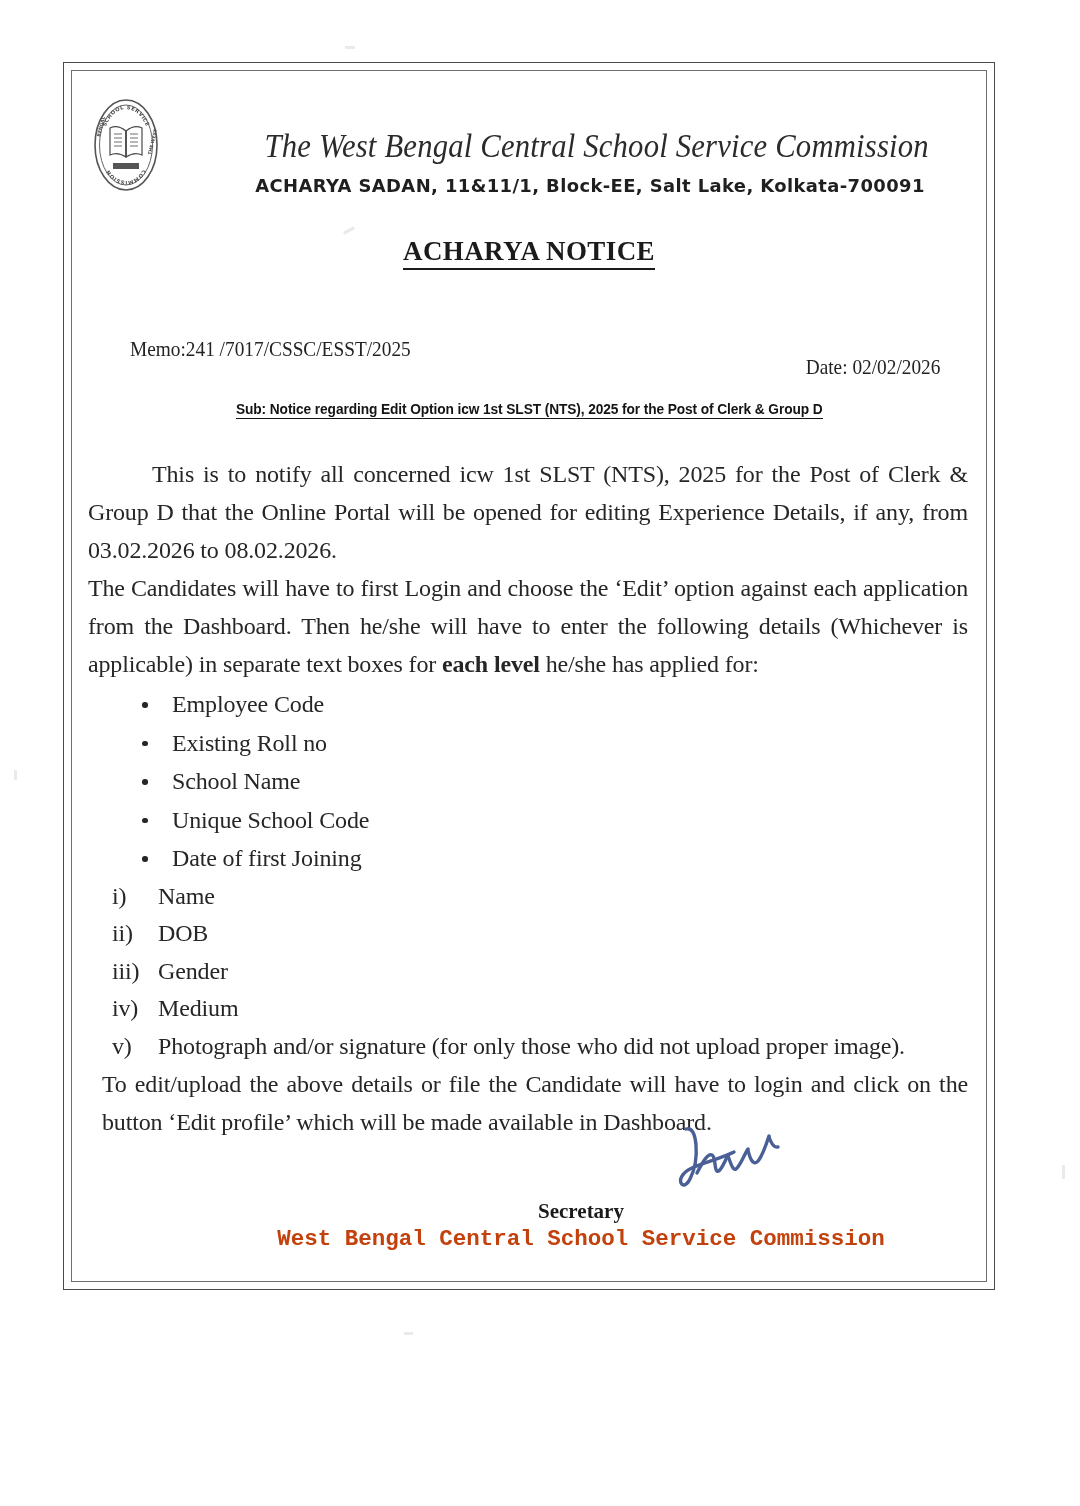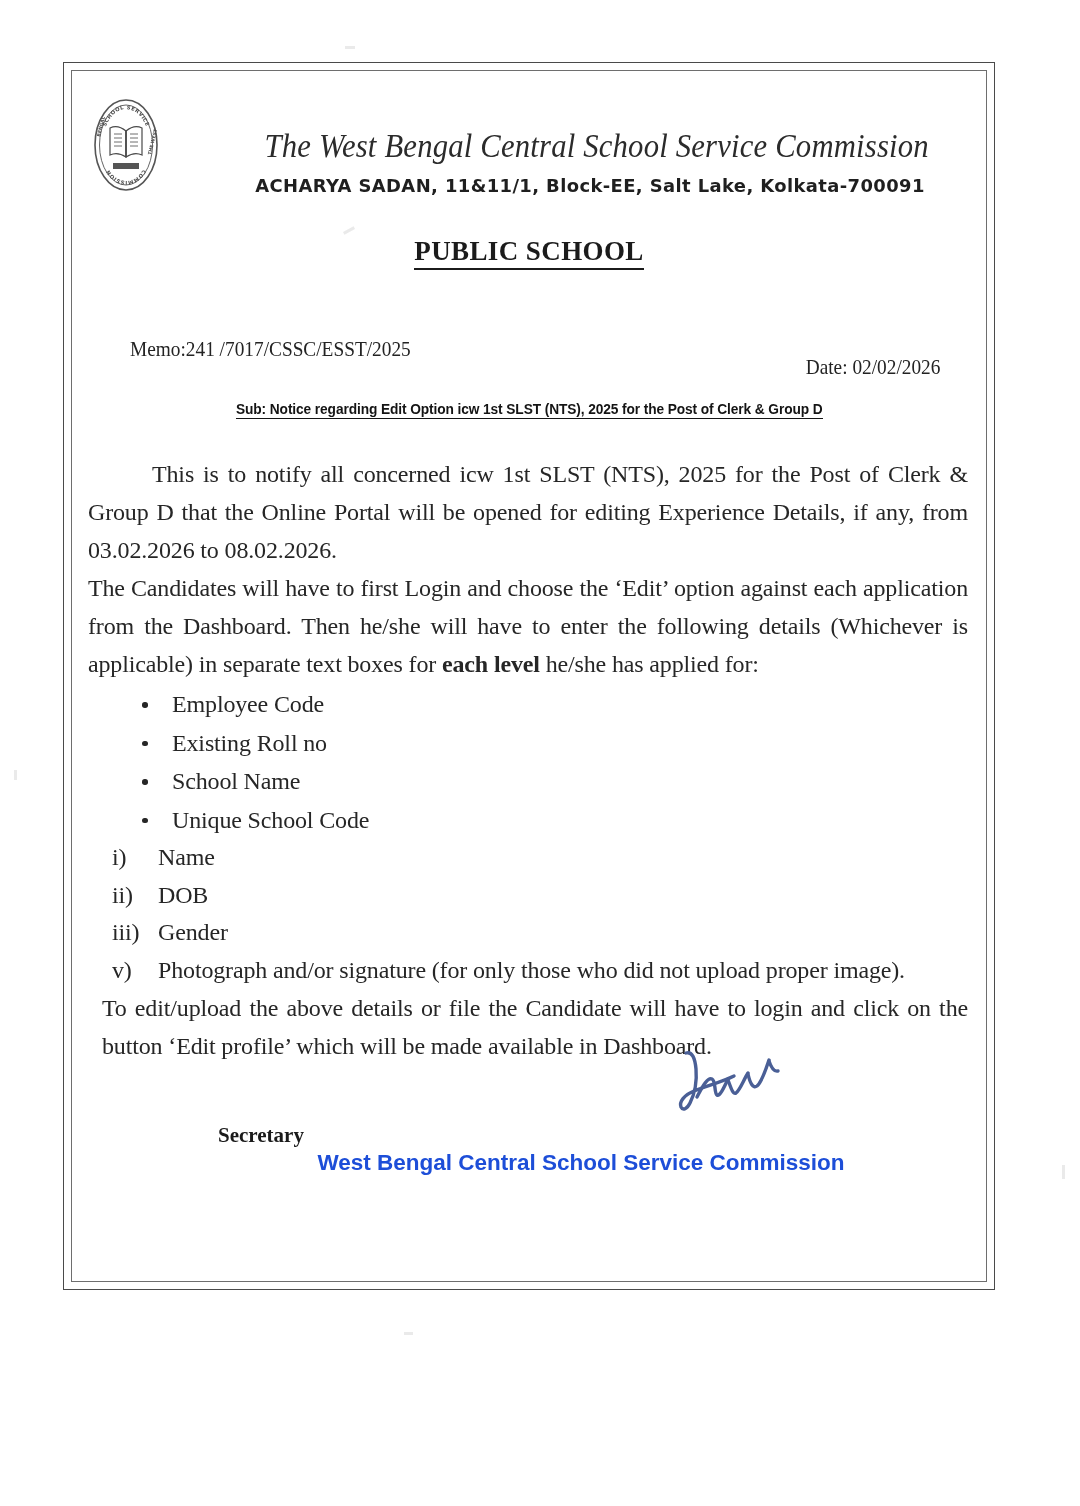--- a/index.html
+++ b/index.html
@@ -233,41 +233,42 @@
   }
   #signature-mark {
     position: absolute;
     left: 592px;
     top: -22px;
     width: 120px;
     height: 78px;
   }
   .sign-name {
     position: absolute;
-    left: 16px;
+    left: 0;
     right: 20px;
     top: 56px;
+    text-align: center;
     font-family: "Liberation Serif", serif;
     font-weight: bold;
     font-size: 21px;
     color: #1a1a1a;
   }
   .sign-role {
     margin-left: 124px;
   }
   .sign-org {
     position: absolute;
     left: 0;
     right: 20px;
     top: 83px;
     text-align: center;
-    font-family: Liberation Sans, sans-serif;
+    font-family: Liberation Mono, monospace;
     font-weight: bold;
     font-size: 22.5px;
-    color: #1d4ed8;
+    color: #c2410c;
     margin-left: 124px;
   }
 
   
   .artifact {
     position: absolute;
     background: #d8d8d8;
     opacity: 0.55;
   }
 </style>
@@ -314,21 +315,21 @@
           <path d="M39 39 H47 M39 43 H47 M39 47 H47 M39 51 H47" stroke-width="0.8"></path>
         </g>
         <rect x="22" y="68" width="26" height="6" fill="#555"></rect>
       </svg>
 
       <div class="org-title">The West Bengal Central School Service Commission</div>
       <div class="org-address">ACHARYA SADAN, 11&amp;11/1, Block-EE, Salt Lake, Kolkata-700091</div>
     </div>
 
     <div class="notice-heading">
-      <span>PUBLIC SCHOOL</span>
+      <span>ACHARYA NOTICE</span>
     </div>
 
     <div class="memo-row">
       <div class="memo-no">Memo:241 /7017/CSSC/ESST/2025</div>
       <div class="memo-date">Date: 02/02/2026</div>
     </div>
 
     <div class="subject-line">
       <span>Sub: Notice regarding Edit Option icw 1st SLST (NTS), 2025 for the Post of Clerk &amp; Group D</span>
     </div>
@@ -337,27 +338,29 @@
 
       <p class="para indented">This is to notify all concerned icw 1st SLST (NTS), 2025 for the Post of Clerk &amp; Group D that the Online Portal will be opened for editing Experience Details, if any, from 03.02.2026 to 08.02.2026.</p>
 
       <p class="para"><span>The Candidates will have to first Login and choose the ‘Edit’ option against each application from the Dashboard. Then he/she will have to enter the following details (Whichever is applicable) in separate text boxes for </span><b>each level</b><span> he/she has applied for:</span></p>
 
       <ul class="dot-list">
         <li>Employee Code</li>
         <li>Existing Roll no</li>
         <li>School Name</li>
         <li>Unique School Code</li>
+        <li>Date of first Joining</li>
       </ul>
 
 
       <ol class="roman-list">
         <li><span class="rn">i)</span><span>Name</span></li>
         <li><span class="rn">ii)</span><span>DOB</span></li>
         <li><span class="rn">iii)</span><span>Gender</span></li>
+        <li><span class="rn">iv)</span><span>Medium</span></li>
         <li><span class="rn">v)</span><span>Photograph and/or signature (for only those who did not upload proper image).</span></li>
       </ol>
 
       <p class="para" style="padding-left:24px;">To edit/upload the above details or file the Candidate will have to login and click on the button ‘Edit profile’ which will be made available in Dashboard.</p>
     </div>
 
     <div class="sign-block">
       <svg id="signature-mark" viewBox="0 0 120 78">
         <g fill="none" stroke="#4a5f96" stroke-width="3.4" stroke-linecap="round" stroke-linejoin="round">
           <path d="M16 8 C 22 6, 25 13, 26 24 C 27 36, 25 48, 20 58 C 17 64, 13 66, 11 62 C 9 57, 14 50, 24 46 C 36 41, 52 37, 64 31"></path>

